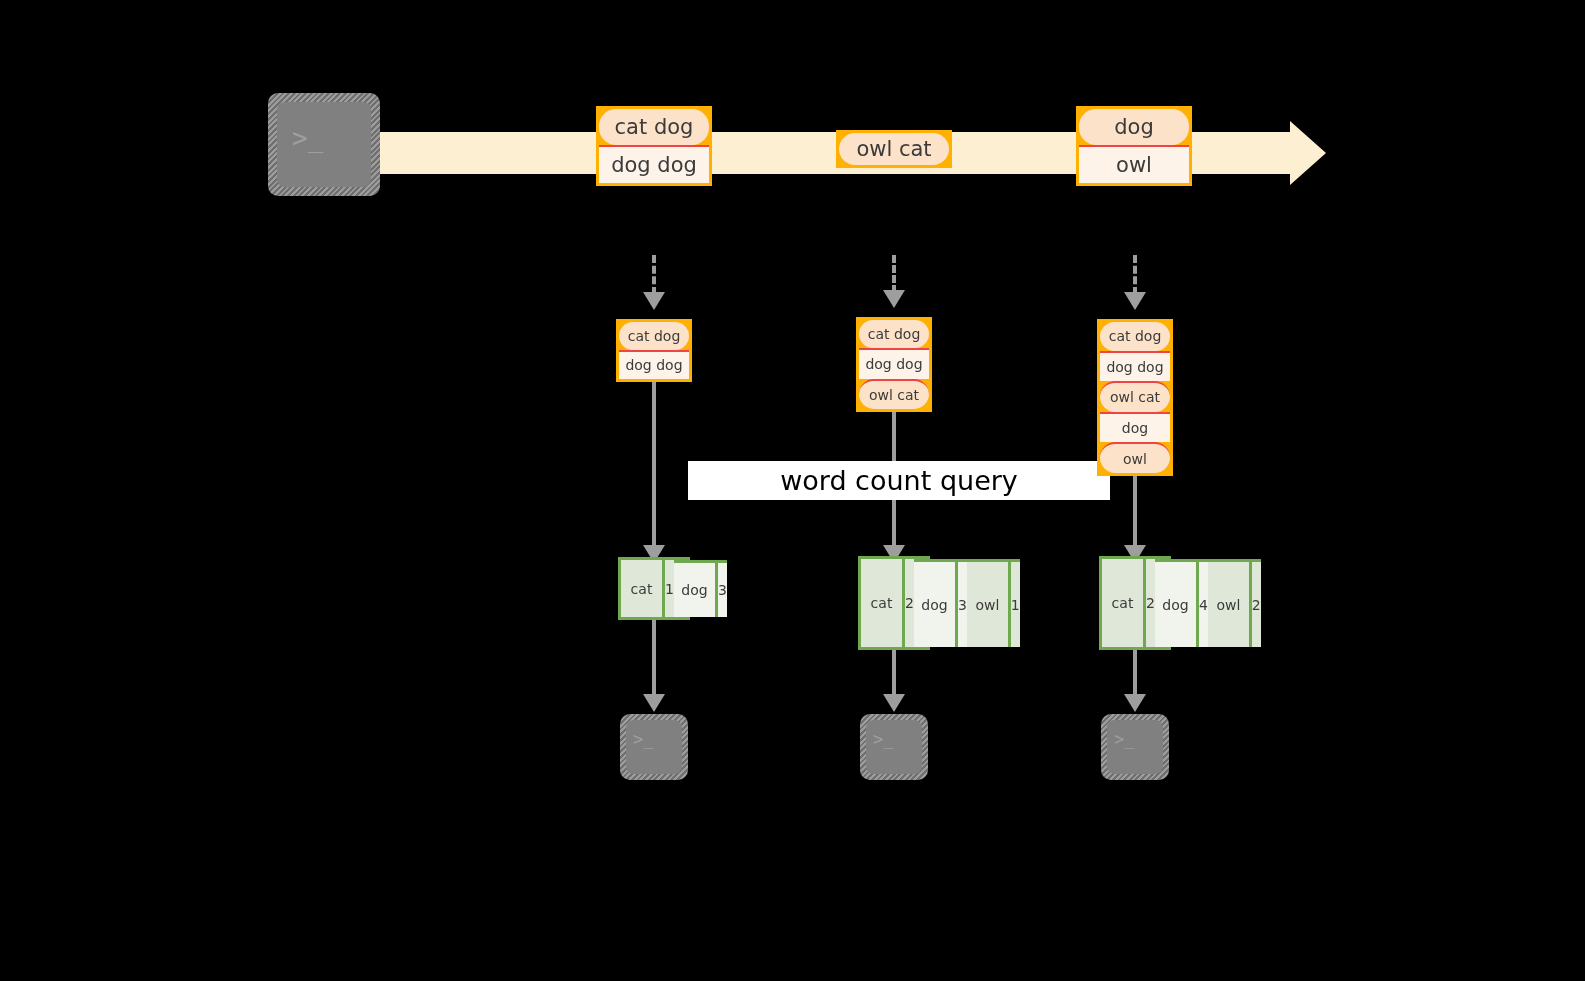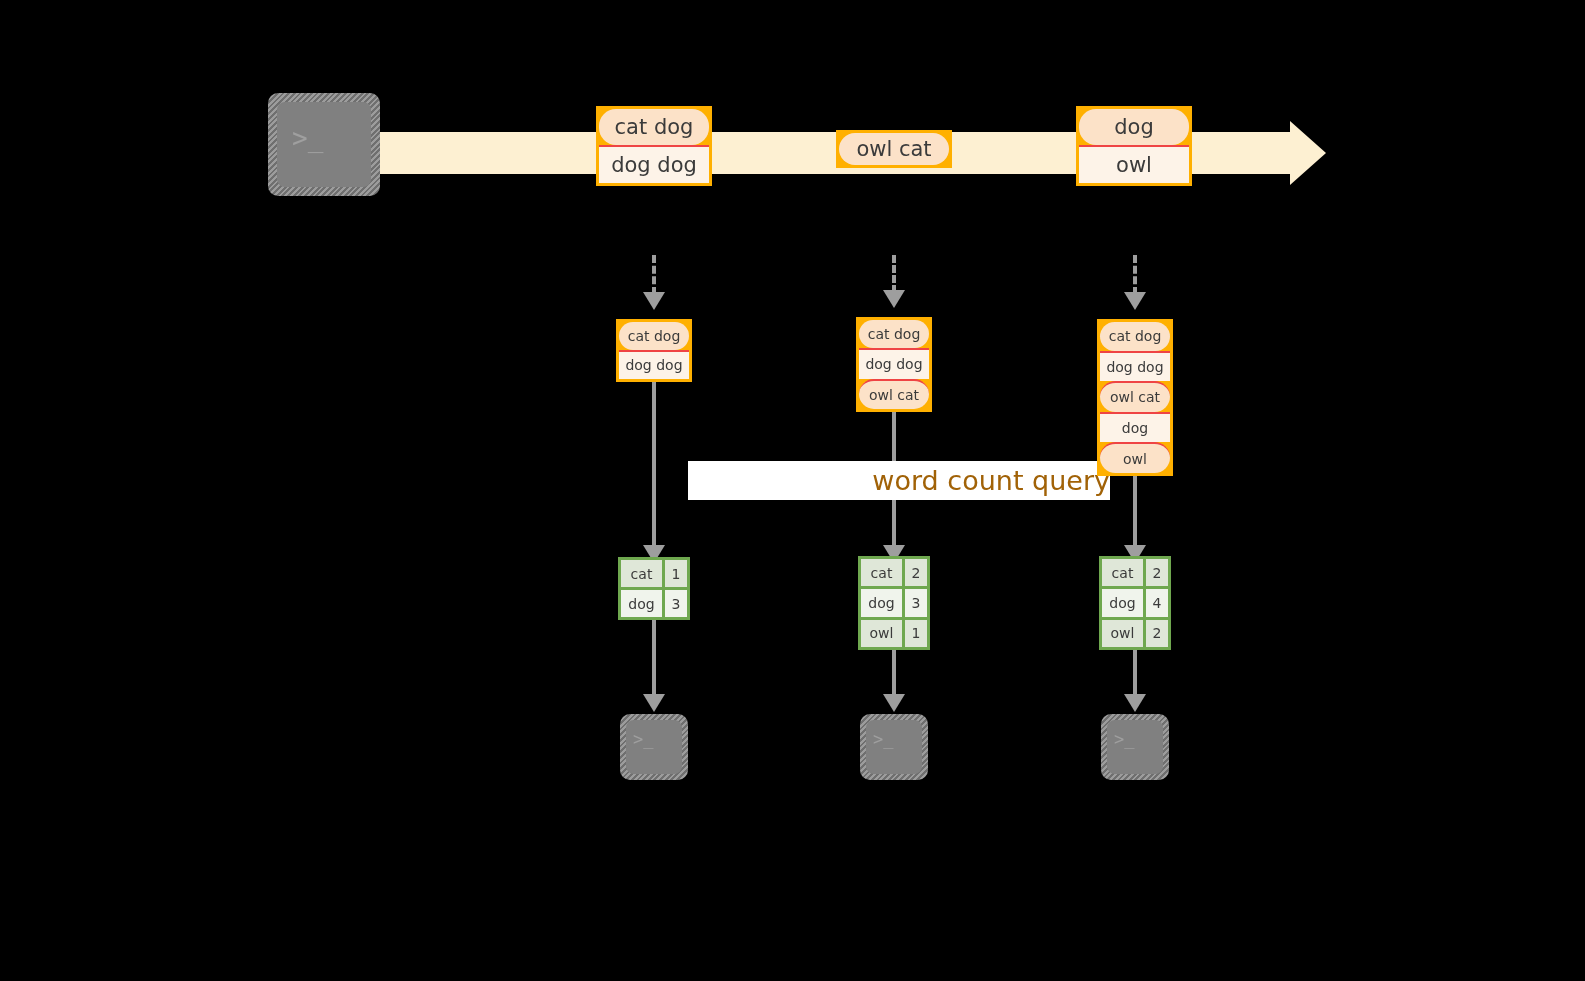--- a/index.html
+++ b/index.html
@@ -82,21 +82,21 @@
   .obox .row.light { background: #FDF3E8; }
   .obox .row + .row { border-top: 2px solid #ef4444; }
 
   
   .gbox {
     position: absolute;
     border: 3px solid #6FA84F;
     box-sizing: border-box;
     background: #FFFFFF;
     display: flex;
-    flex-direction: column;
+    flex-direction: row;
     z-index: 6;
   }
   .gbox .grow {
     flex: 1 1 auto;
     display: flex;
     box-sizing: border-box;
   }
   .gbox .grow + .grow { border-top: 3px solid #6FA84F; }
   .gbox .gcell {
     display: flex;
@@ -133,22 +133,22 @@
     border-top: 18px solid #9E9E9E;
     z-index: 3;
   }
 
   
   .banner {
     position: absolute;
     background: #FFFFFF;
     display: flex;
     align-items: center;
-    justify-content: flex-end;
-    color: #a16207;
+    justify-content: center;
+    color: #000000;
     z-index: 5;
     white-space: nowrap;
   }
 </style>
 </head>
 <body>
 
 <div id="canvas">
 
   <div class="stream-shaft" style="left:368px; top:132px; width:925px; height:42px;"></div>

